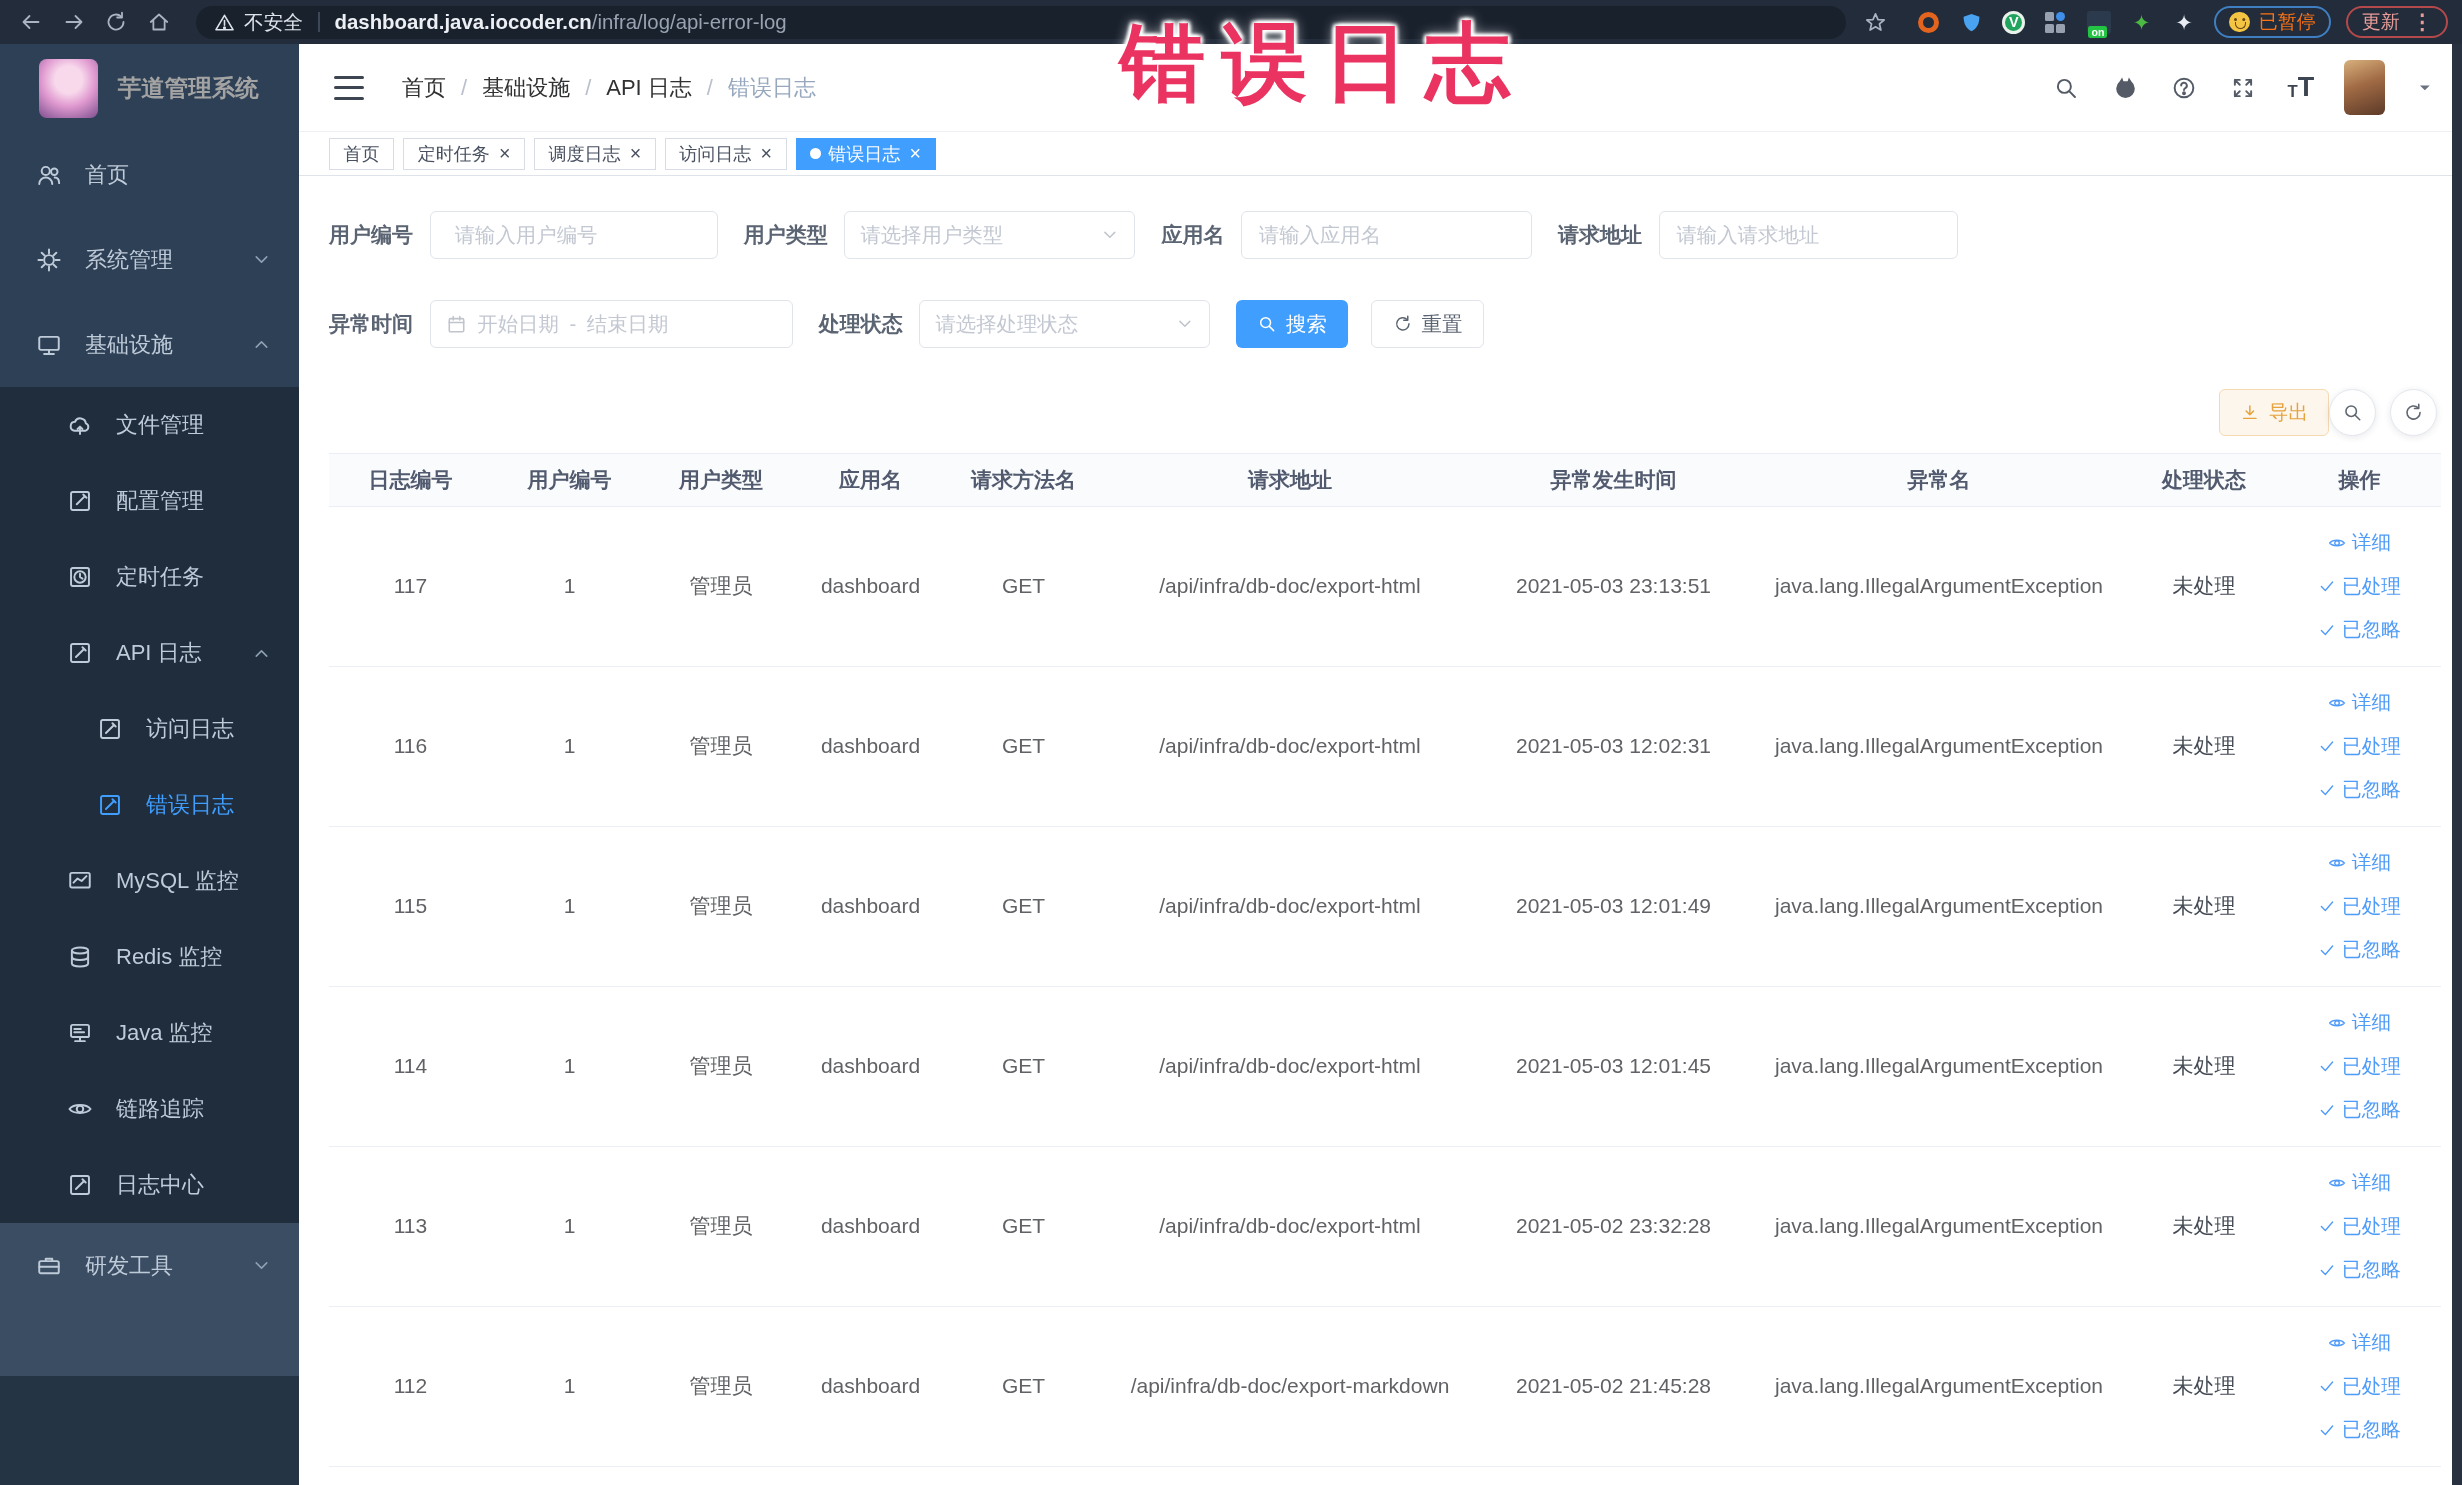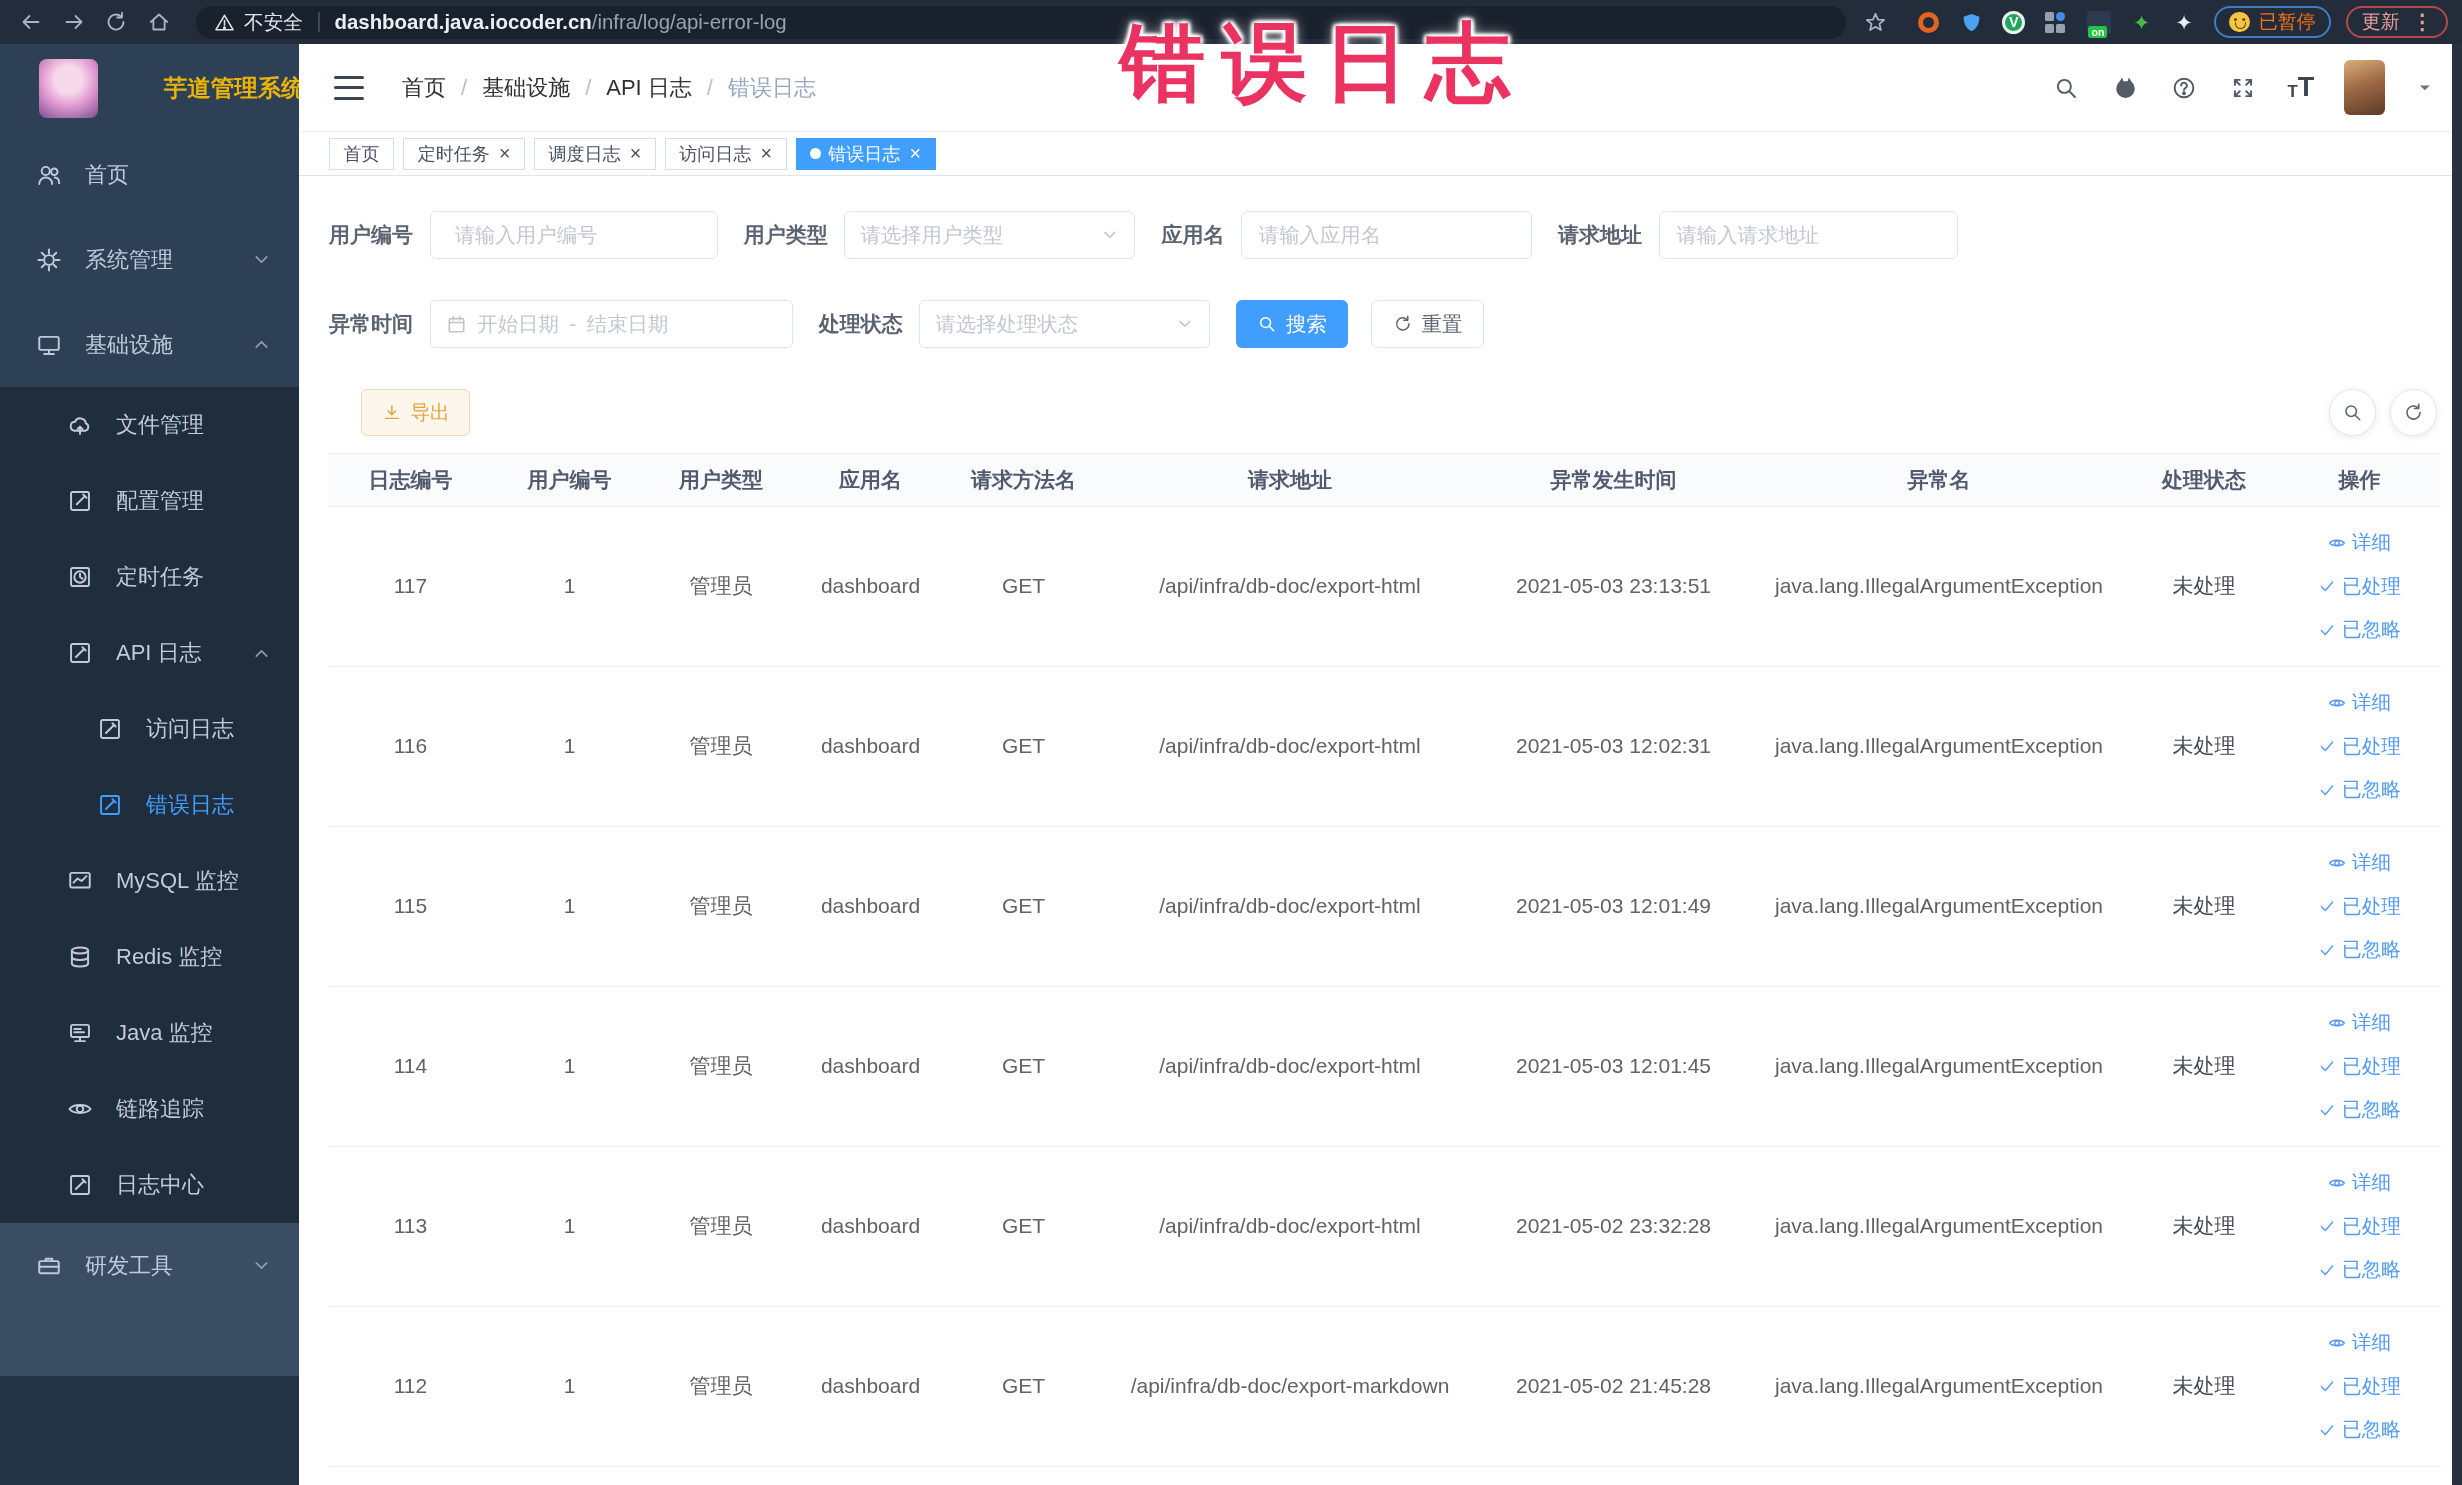--- a/index.html
+++ b/index.html
@@ -39,21 +39,21 @@
   .kebab { font-size:21px; font-weight:bold; letter-spacing:0; }
 
   
   .app { display:flex; height:1442px; }
 
   
   .sidebar { width:299px; flex:none; background:#2e4055; color:#bfcbd9; display:flex; flex-direction:column; }
   .logo-row { height:88px; display:flex; align-items:center; padding-left:39px; gap:19.7px; flex:none; }
   .logo-img { width:59px; height:59px; border-radius:7.6px; flex:none;
     background:radial-gradient(circle at 50% 35%, #f8d9ec 0 28%, #e09ad0 55%, #7c4e8e 100%); }
-  .logo-title { font-size:23.5px; font-weight:bold; color:#eab308; white-space:nowrap;margin-left:46px; }
+  .logo-title { font-size:23.5px; font-weight:bold; color:#a3a3a3; white-space:nowrap; }
   .s-item { height:85px; display:flex; align-items:center; padding-left:36px; gap:23px; font-size:22px; cursor:pointer; position:relative; white-space:nowrap; }
   .s-item .s-ico { width:26px; height:26px; flex:none; }
   .s-item .chev { position:absolute; right:27px; width:21px; height:21px; color:#8fa0b3; }
   .sub { background:#1f2d3d; }
   .sub .s-item { height:76px; padding-left:67px; }
   .sub .s-item.lv3 { padding-left:97px; }
   .s-item.active { color:#409EFF; }
   .side-light { background:#3a4d63; flex:none; padding-bottom:68px; }
   .side-tail { background:#253445; flex:1; }
 
@@ -91,21 +91,21 @@
   .f-fake .ph { flex:1; }
   .f-fake .sel-chev { width:19.7px; height:19.7px; color:#c0c4cc; flex:none; }
   .date-range { width:363px; gap:10.6px; }
   .date-range .cal { width:21px; height:21px; color:#c0c4cc; flex:none; }
   .btn { height:48px; border-radius:6px; display:flex; align-items:center; gap:9px; font-size:20.4px; padding:0 21px; cursor:pointer; border:none; font-family:Liberation Mono, monospace; }
   .btn-search { background:#409EFF; color:#fff; }
   .btn-reset { background:#fff; color:#5b6472; border:1.5px solid #e0e4eb; margin-left:23px; }
   .btn svg { width:19.7px; height:19.7px; }
 
   
-  .toolbar-row { display:flex; justify-content:space-between; align-items:center;margin-left:32px; }
+  .toolbar-row { display:flex; justify-content:flex-end; align-items:center;margin-left:32px; }
   .btn-export { height:47px; padding:0 19.7px; background:#fdf6ec; border:1.5px solid #f5dab1; color:#e6a23c; border-radius:6px; display:flex; align-items:center; gap:9px; font-size:19.7px; cursor:pointer; font-family:inherit; }
   .btn-export svg { width:19.7px; height:19.7px; }
   .circles { display:flex; gap:13.6px; margin-right:4.5px; }
   .circle-btn { width:47px; height:47px; border-radius:50%; background:#fff; border:0.8px solid #e3e7ee; box-shadow:0 1.5px 7.6px rgba(30,40,60,.10); display:flex; align-items:center; justify-content:center; color:#5f6670; cursor:pointer; }
   .circle-btn svg { width:21px; height:21px; }
 
   
   .table { margin-top:16.7px; border-top:0.8px solid #ebeef5; }
   .t-row { display:grid; grid-template-columns:163px 155px 148px 151px 155px 378px 269px 382px 148px 163px; align-items:center; border-bottom:0.8px solid #ebeef5; }
   .t-head { height:53px; background:#fafbfc; }

